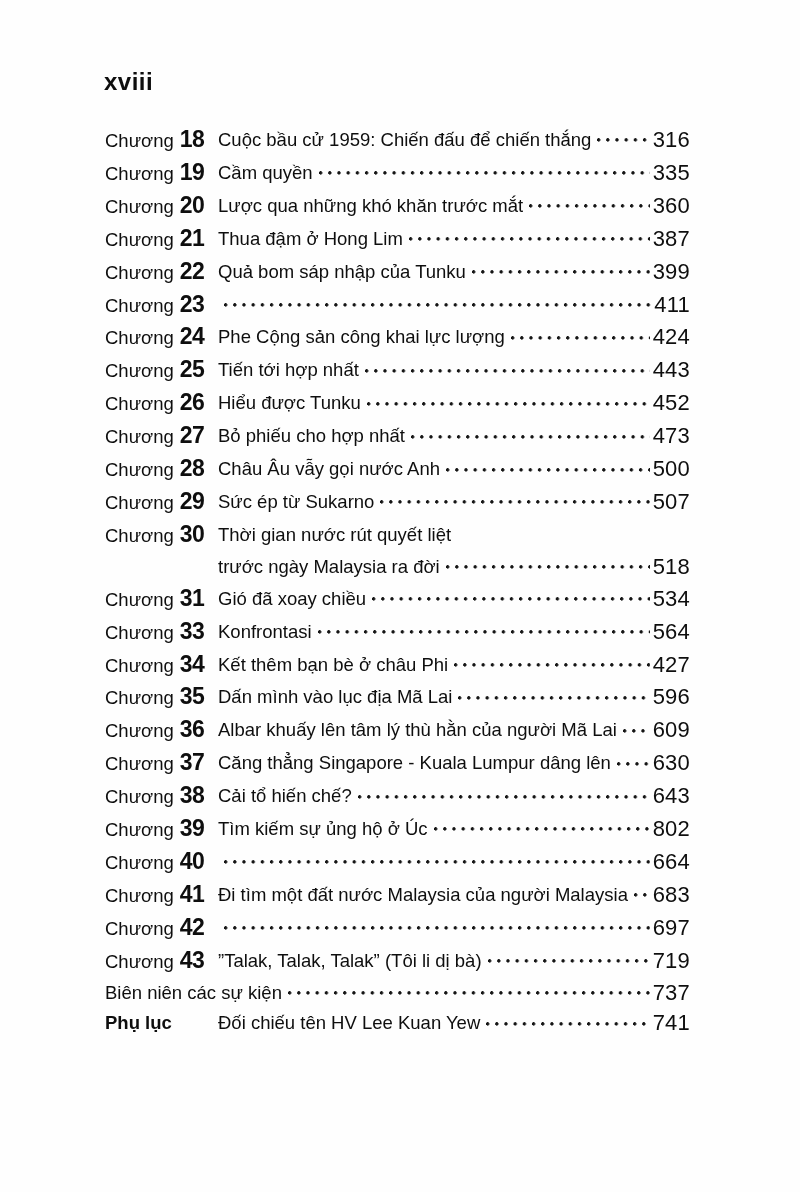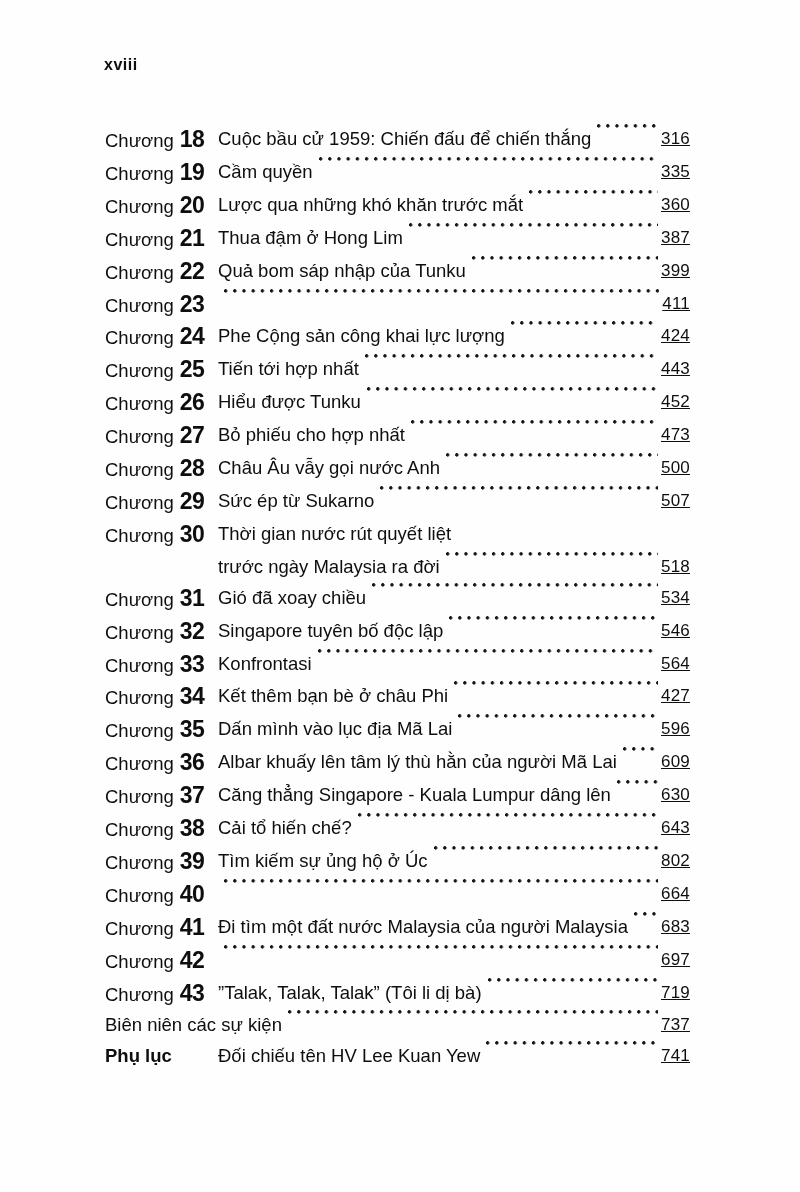--- a/index.html
+++ b/index.html
@@ -10,32 +10,32 @@
     color: #0e0e0e;
     position: relative;
     overflow: hidden;
   }
   .scan-page {
     position: absolute; inset: 0;
     background: #fefefe;
   }
   .page-label {
     position: absolute;
-    left: 104px; top: 56px;
-    font-size: 16px;
+    left: 104px; top: 68px;
+    font-size: 24px;
     font-weight: bold;
     letter-spacing: 0.5px;
   }
   .toc {
     position: absolute;
     left: 105px; right: 110px; top: 124px;
   }
   .row {
     display: flex;
-    align-items: flex-start;
+    align-items: center;
     line-height: 30.9px;
     font-size: 18.5px;
     white-space: nowrap;
   }
   .chap {
     width: 113px;
     flex: none;
   }
   .chap-word { font-size: 18.5px; }
   .chap-num {
@@ -50,23 +50,22 @@
     min-width: 12px;
     height: 4px;
     margin: 0 3px 0 6px;
     background-image: radial-gradient(circle at 1.6px 1.9px, #151515 1.45px, transparent 1.95px);
     background-size: 9.2px 4px;
     background-repeat: repeat-x;
     background-position: left bottom;
   }
   .page-num {
     flex: none;
-    font-size: 17px;
+    font-size: 22px;
     letter-spacing: 0.2px;
-    text-decoration: underline;
   }
   .gap-top { }
   .bold { font-weight: bold; }
 </style>
 </head>
 <body>
 
 <div class="scan-page">
   <div class="page-label">xviii</div>
   <div class="toc">
@@ -151,26 +150,20 @@
         <span class="leader"></span>
         <span class="page-num">518</span>
       </div>
       <div class="row">
         <span class="chap"><span class="chap-word">Chương</span><span class="chap-num">31</span></span>
         <span class="title">Gió đã xoay chiều</span>
         <span class="leader"></span>
         <span class="page-num">534</span>
       </div>
       <div class="row">
-        <span class="chap"><span class="chap-word">Chương</span><span class="chap-num">32</span></span>
-        <span class="title">Singapore tuyên bố độc lập</span>
-        <span class="leader"></span>
-        <span class="page-num">546</span>
-      </div>
-      <div class="row">
         <span class="chap"><span class="chap-word">Chương</span><span class="chap-num">33</span></span>
         <span class="title">Konfrontasi</span>
         <span class="leader"></span>
         <span class="page-num">564</span>
       </div>
       <div class="row">
         <span class="chap"><span class="chap-word">Chương</span><span class="chap-num">34</span></span>
         <span class="title">Kết thêm bạn bè ở châu Phi</span>
         <span class="leader"></span>
         <span class="page-num">427</span>

